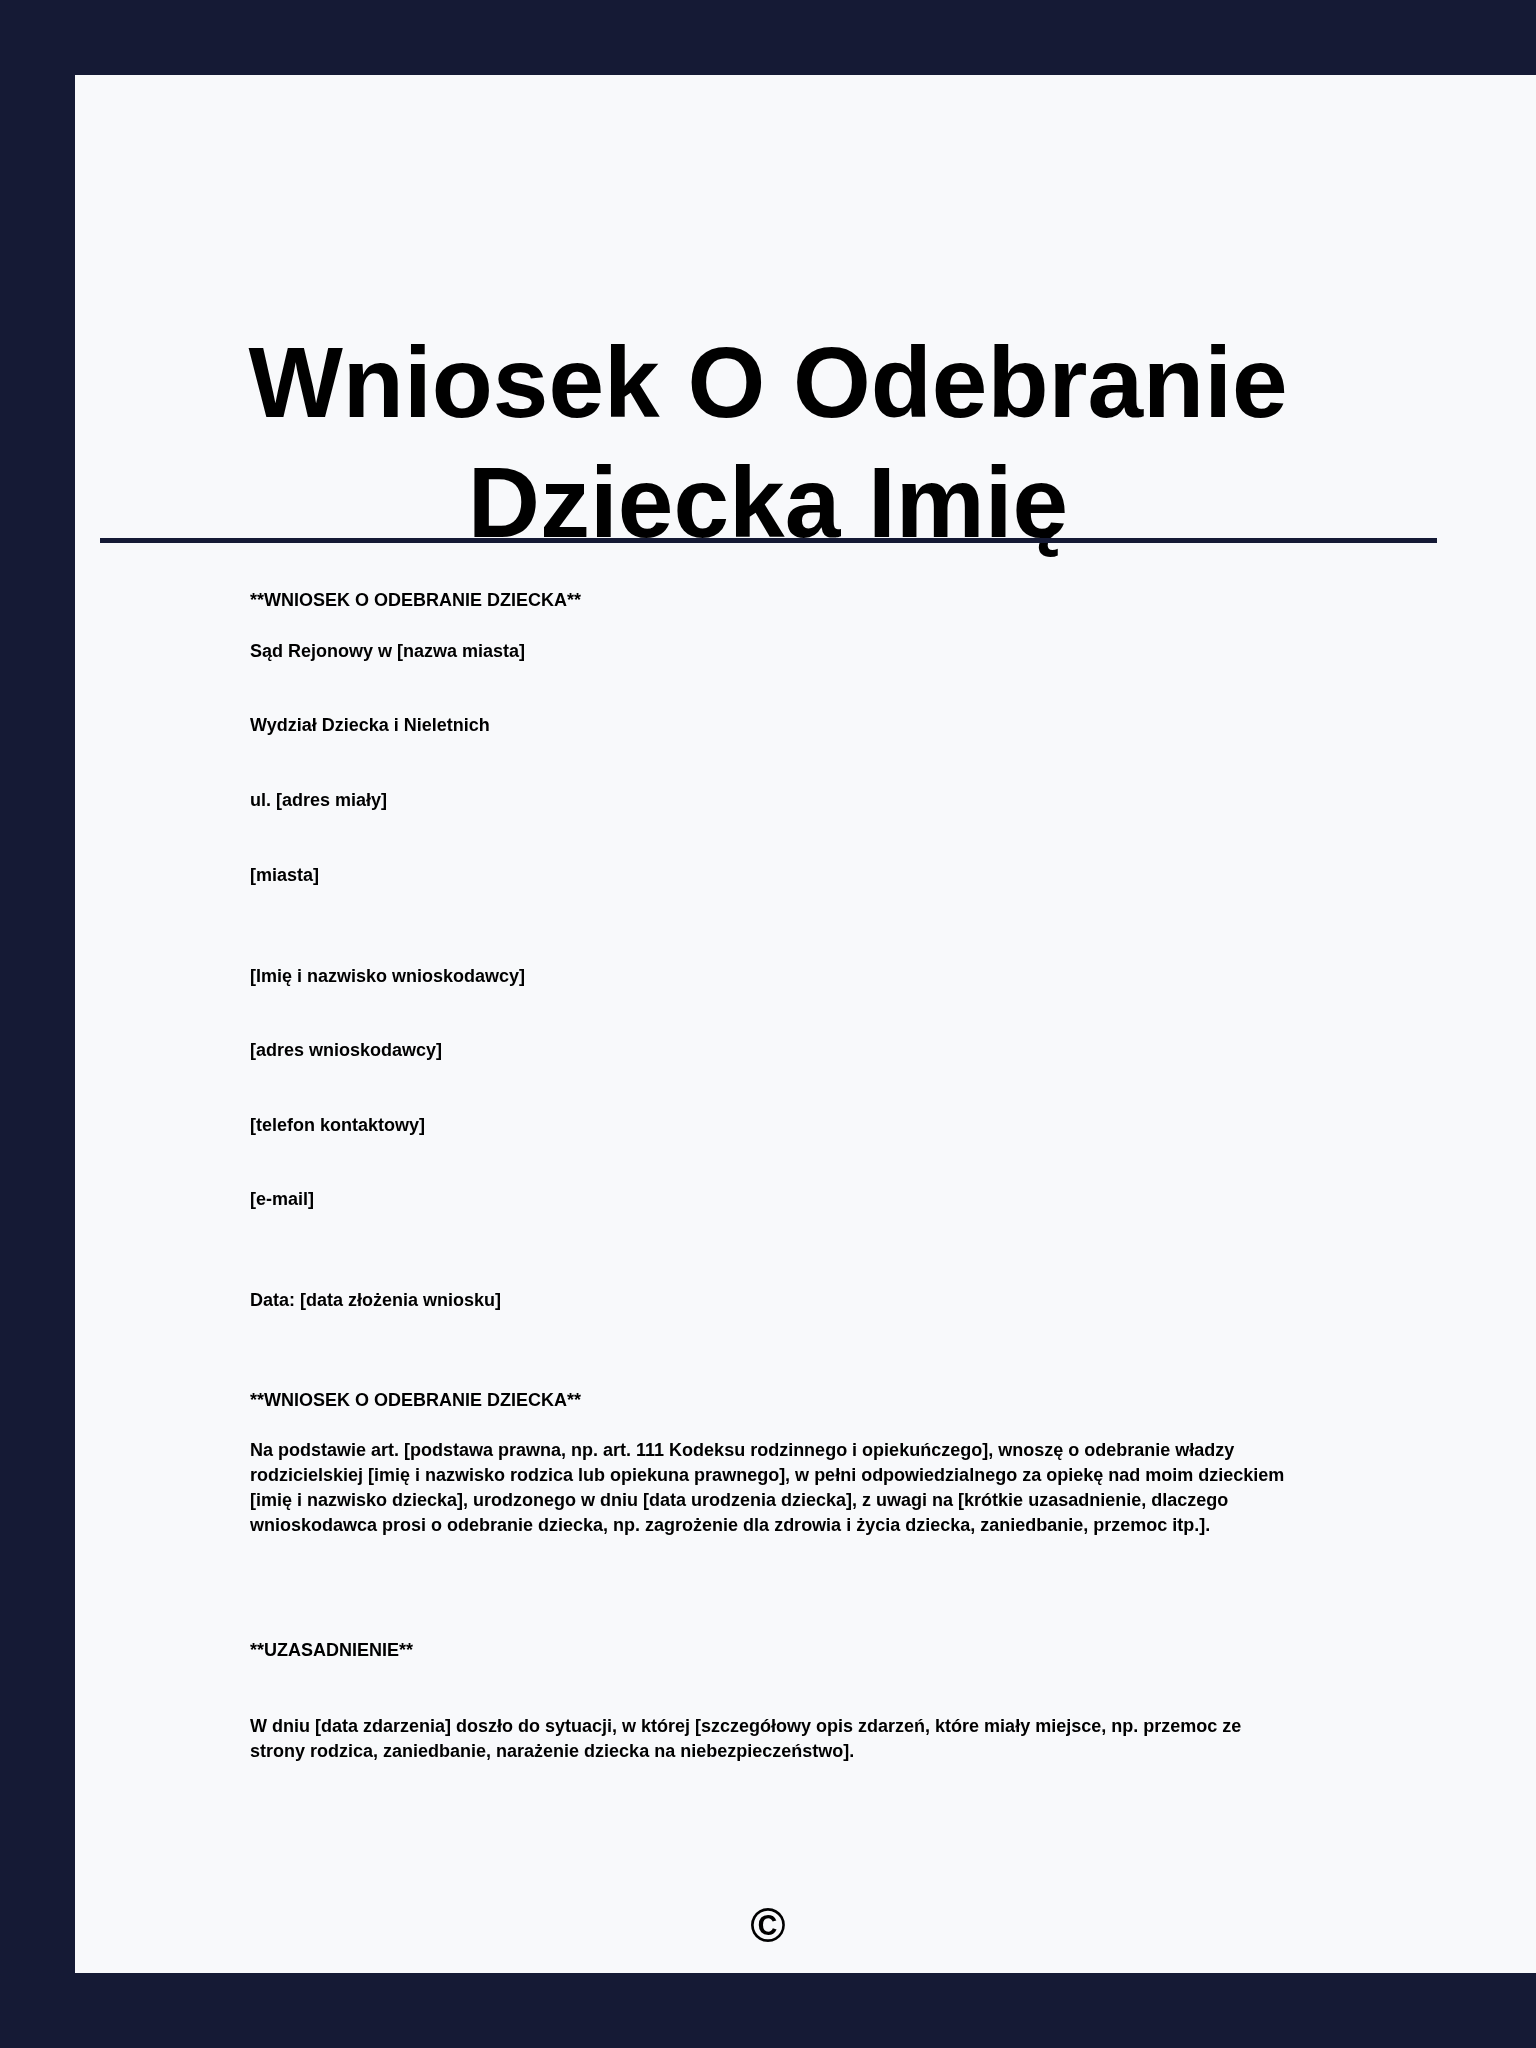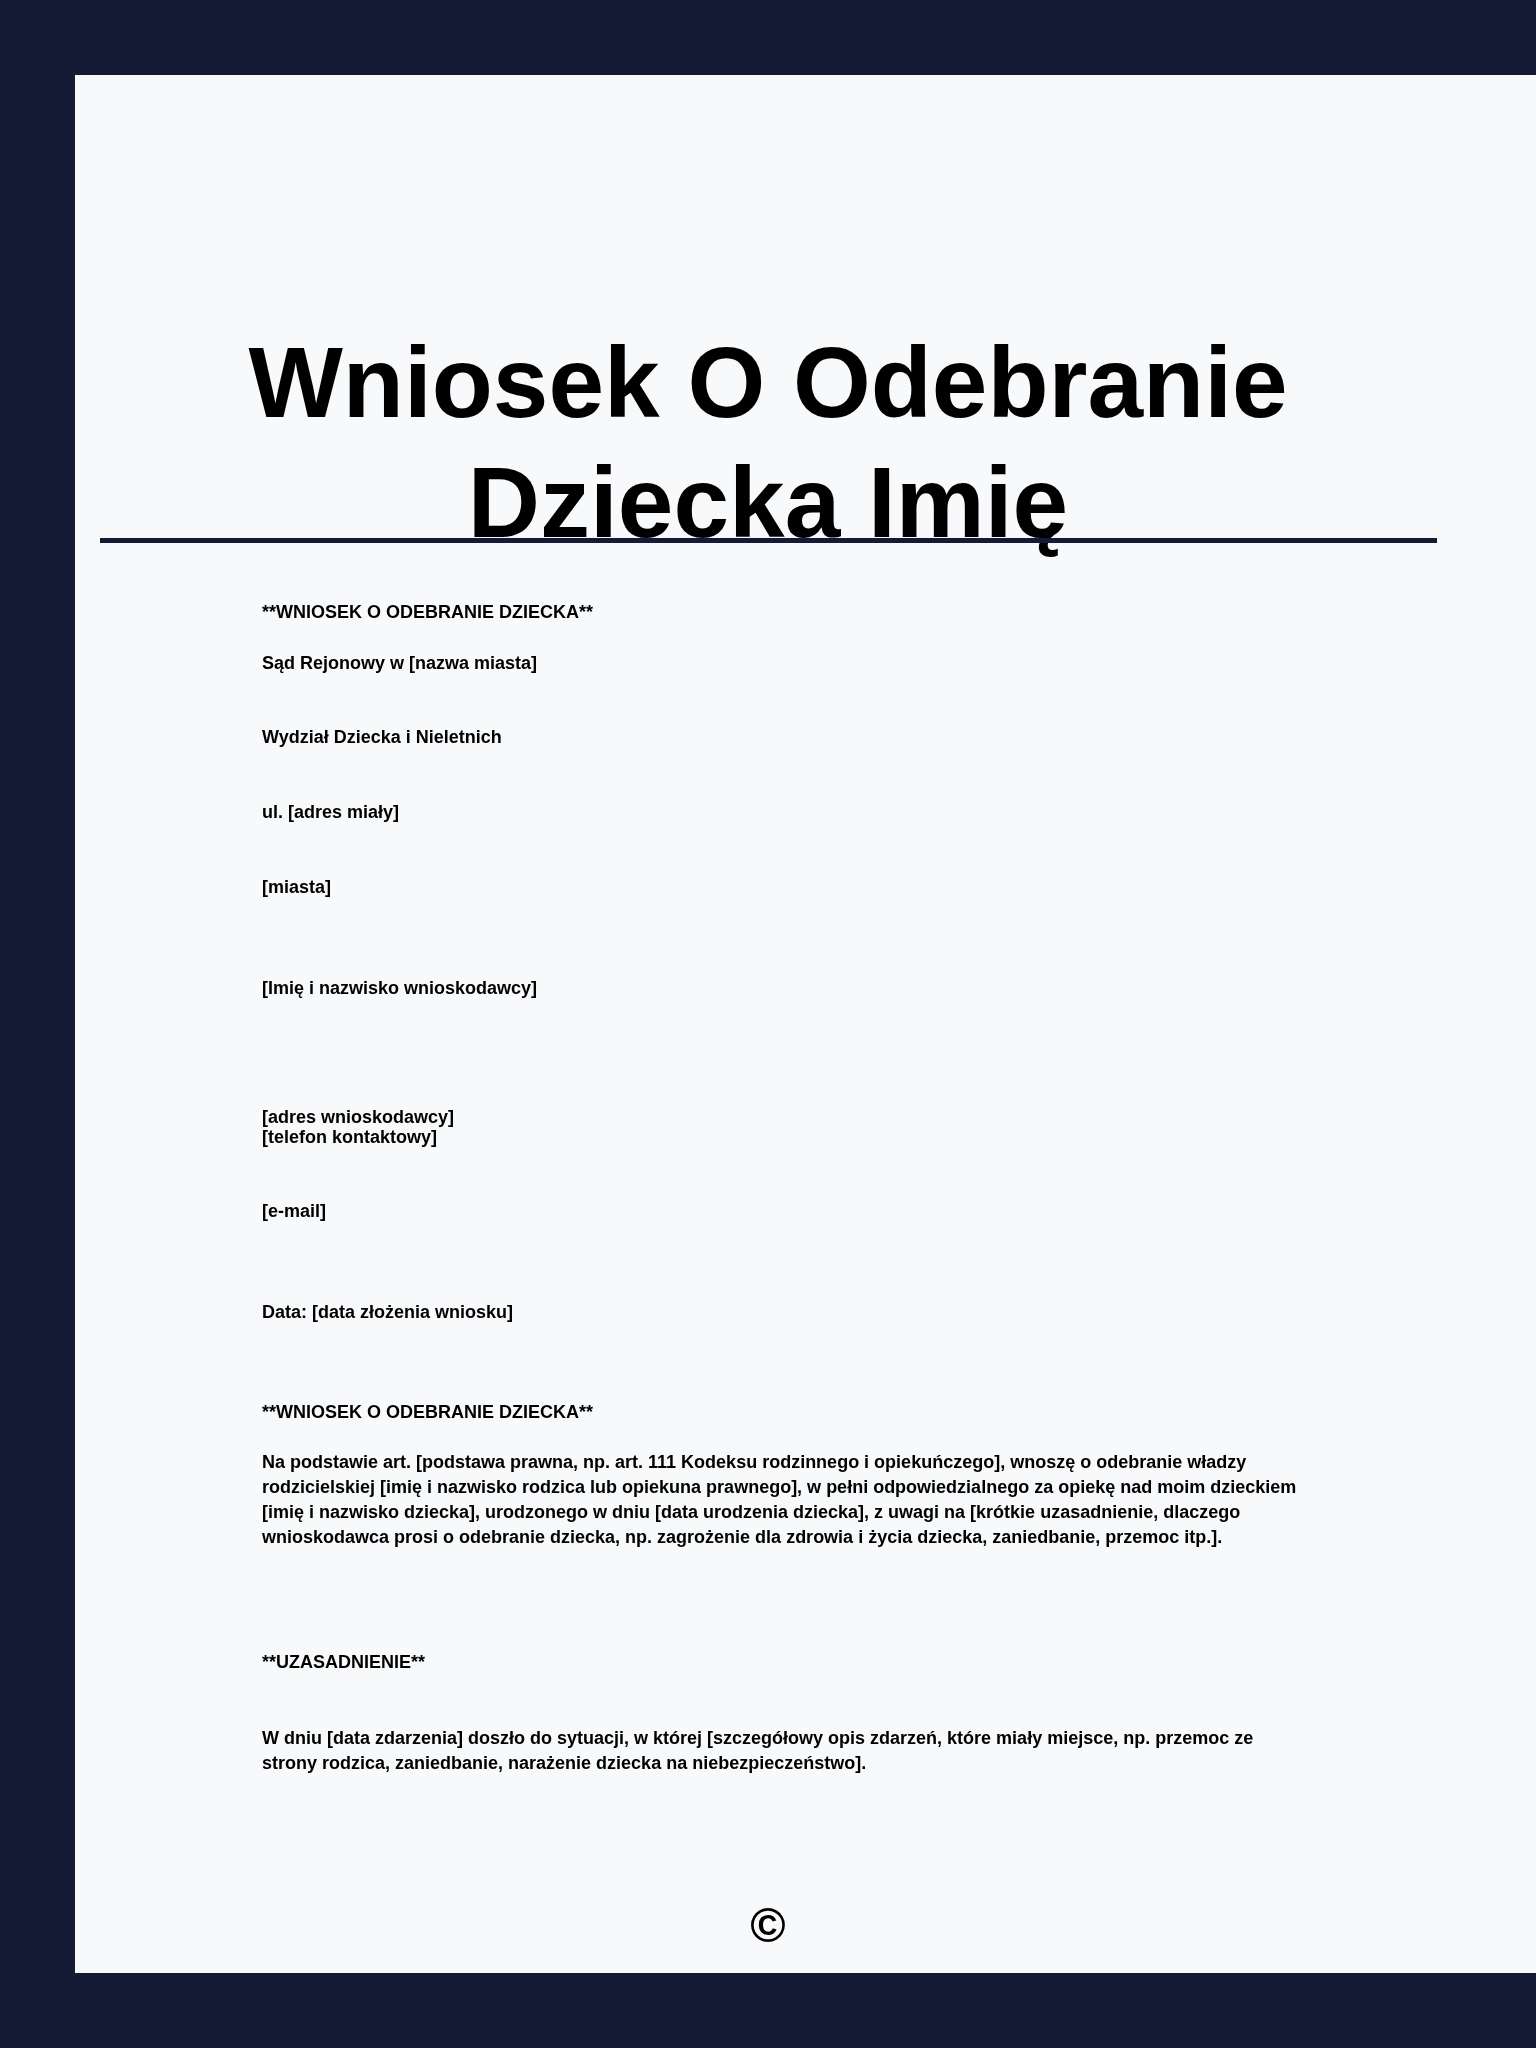--- a/index.html
+++ b/index.html
@@ -52,21 +52,21 @@
     font-family: "Liberation Sans", sans-serif;
     font-weight: bold;
     font-size: 18px;
     line-height: 25px;
     color: #000000;
   }
   .content .ln {
     position: absolute;
     left: 0;
     width: 1040px;
-    margin: 12px;
+    margin: 0;
     white-space: normal;
   }
   .copyright {
     position: absolute;
     left: 0;
     width: 1386px;
     top: 1826px;
     text-align: center;
     font-family: "Liberation Sans", sans-serif;
     font-weight: bold;
@@ -87,21 +87,21 @@
   <div class="divider"></div>
 
   <div class="content">
     <p class="ln" style="top:513px">**WNIOSEK O ODEBRANIE DZIECKA**</p>
     <p class="ln" style="top:564px">Sąd Rejonowy w [nazwa miasta]</p>
     <p class="ln" style="top:638px">Wydział Dziecka i Nieletnich</p>
     <p class="ln" style="top:713px">ul. [adres miały]</p>
     <p class="ln" style="top:788px">[miasta]</p>
 
     <p class="ln" style="top:889px">[Imię i nazwisko wnioskodawcy]</p>
-    <p class="ln" style="top:1018px">[adres wnioskodawcy]</p>
+    <p class="ln" style="top:963px">[adres wnioskodawcy]</p>
     <p class="ln" style="top:1038px">[telefon kontaktowy]</p>
     <p class="ln" style="top:1112px">[e-mail]</p>
 
     <p class="ln" style="top:1213px">Data: [data złożenia wniosku]</p>
 
     <p class="ln" style="top:1313px">**WNIOSEK O ODEBRANIE DZIECKA**</p>
     <p class="ln" style="top:1363px">Na podstawie art. [podstawa prawna, np. art. 111 Kodeksu rodzinnego i opiekuńczego], wnoszę o odebranie władzy rodzicielskiej [imię i nazwisko rodzica lub opiekuna prawnego], w pełni odpowiedzialnego za opiekę nad moim dzieckiem [imię i nazwisko dziecka], urodzonego w dniu [data urodzenia dziecka], z uwagi na [krótkie uzasadnienie, dlaczego wnioskodawca prosi o odebranie dziecka, np. zagrożenie dla zdrowia i życia dziecka, zaniedbanie, przemoc itp.].</p>
 
     <p class="ln" style="top:1563px">**UZASADNIENIE**</p>
     <p class="ln" style="top:1639px">W dniu [data zdarzenia] doszło do sytuacji, w której [szczegółowy opis zdarzeń, które miały miejsce, np. przemoc ze strony rodzica, zaniedbanie, narażenie dziecka na niebezpieczeństwo].</p>

